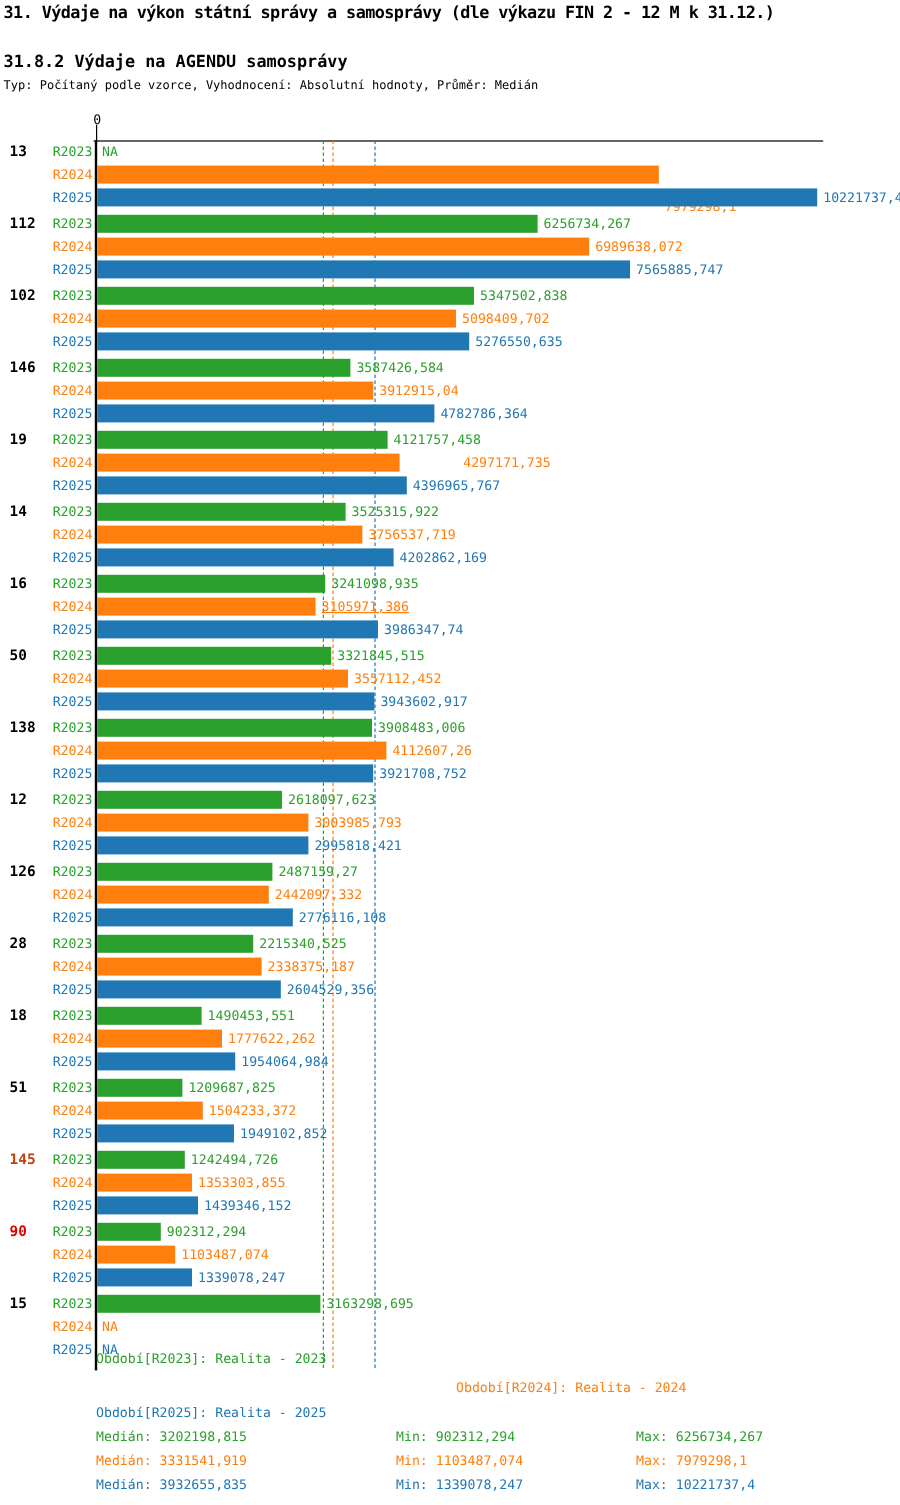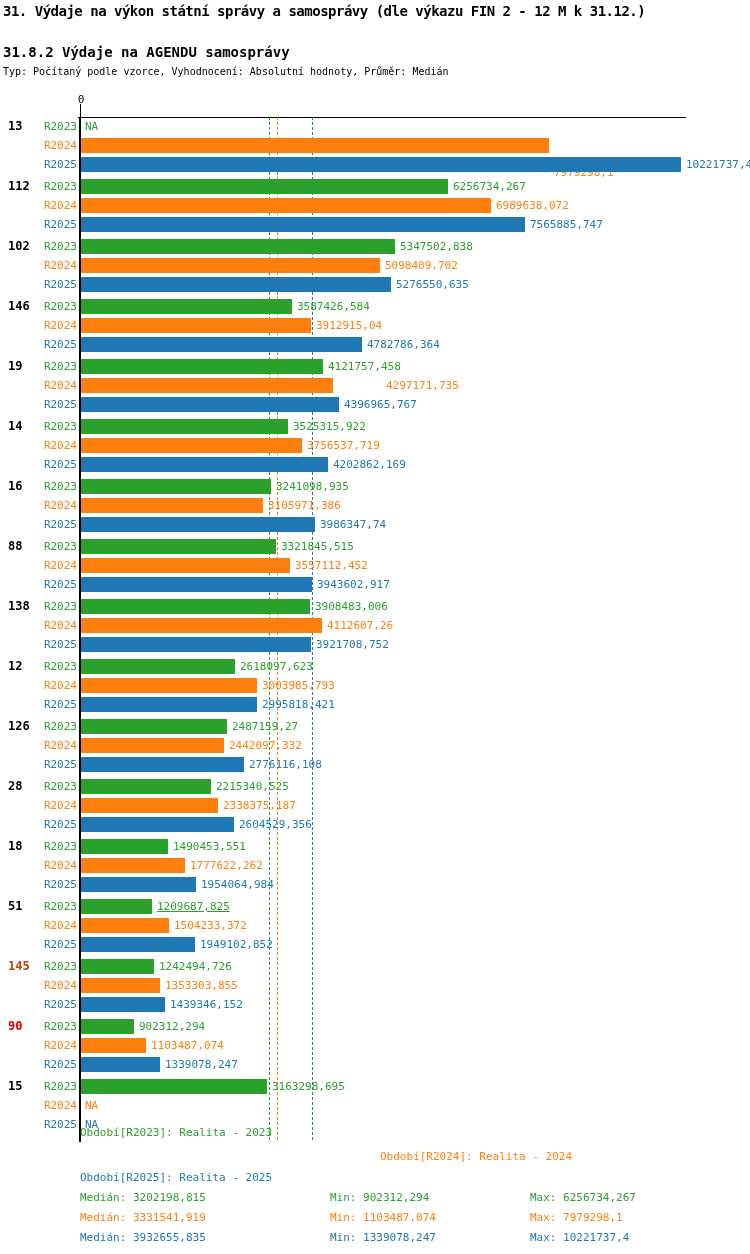--- a/index.html
+++ b/index.html
@@ -161,30 +161,30 @@
     <div class="group">
       <span class="group-label" style="color: rgb(0, 0, 0);">16</span>
       <div class="bar-row" style="top: 1px;">
         <span class="series-label" style="color: rgb(44, 160, 44);">R2023</span>
         <div class="bar" style="width: 190px; background: rgb(44, 160, 44);"></div>
         <span class="value-label" style="left: 276px; color: rgb(44, 160, 44);">3241098,935</span>
       </div>
       <div class="bar-row" style="top: 20px;">
         <span class="series-label" style="color: rgb(255, 127, 14);">R2024</span>
         <div class="bar" style="width: 182px; background: rgb(255, 127, 14);"></div>
-        <span class="value-label" style="left: 268px; color: rgb(255, 127, 14);">3105971,386</span>
+        <span class="value-label" style="left: 268px; color: rgb(255, 127, 14); text-decoration: underline;">3105971,386</span>
       </div>
       <div class="bar-row" style="top: 39px;">
         <span class="series-label" style="color: rgb(31, 119, 180);">R2025</span>
         <div class="bar" style="width: 234px; background: rgb(31, 119, 180);"></div>
         <span class="value-label" style="left: 320px; color: rgb(31, 119, 180);">3986347,74</span>
       </div>
     </div>
     <div class="group">
-      <span class="group-label" style="color: rgb(0, 0, 0);">88</span>
+      <span class="group-label" style="color: rgb(0, 0, 0);">50</span>
       <div class="bar-row" style="top: 1px;">
         <span class="series-label" style="color: rgb(44, 160, 44);">R2023</span>
         <div class="bar" style="width: 195px; background: rgb(44, 160, 44);"></div>
         <span class="value-label" style="left: 281px; color: rgb(44, 160, 44);">3321845,515</span>
       </div>
       <div class="bar-row" style="top: 20px;">
         <span class="series-label" style="color: rgb(255, 127, 14);">R2024</span>
         <div class="bar" style="width: 209px; background: rgb(255, 127, 14);"></div>
         <span class="value-label" style="left: 295px; color: rgb(255, 127, 14);">3557112,452</span>
       </div>
@@ -282,21 +282,21 @@
         <span class="series-label" style="color: rgb(31, 119, 180);">R2025</span>
         <div class="bar" style="width: 115px; background: rgb(31, 119, 180);"></div>
         <span class="value-label" style="left: 201px; color: rgb(31, 119, 180);">1954064,984</span>
       </div>
     </div>
     <div class="group">
       <span class="group-label" style="color: rgb(0, 0, 0);">51</span>
       <div class="bar-row" style="top: 1px;">
         <span class="series-label" style="color: rgb(44, 160, 44);">R2023</span>
         <div class="bar" style="width: 71px; background: rgb(44, 160, 44);"></div>
-        <span class="value-label" style="left: 157px; color: rgb(44, 160, 44); text-decoration: underline;">1209687,825</span>
+        <span class="value-label" style="left: 157px; color: rgb(44, 160, 44);">1209687,825</span>
       </div>
       <div class="bar-row" style="top: 20px;">
         <span class="series-label" style="color: rgb(255, 127, 14);">R2024</span>
         <div class="bar" style="width: 88px; background: rgb(255, 127, 14);"></div>
         <span class="value-label" style="left: 174px; color: rgb(255, 127, 14);">1504233,372</span>
       </div>
       <div class="bar-row" style="top: 39px;">
         <span class="series-label" style="color: rgb(31, 119, 180);">R2025</span>
         <div class="bar" style="width: 114px; background: rgb(31, 119, 180);"></div>
         <span class="value-label" style="left: 200px; color: rgb(31, 119, 180);">1949102,852</span>

